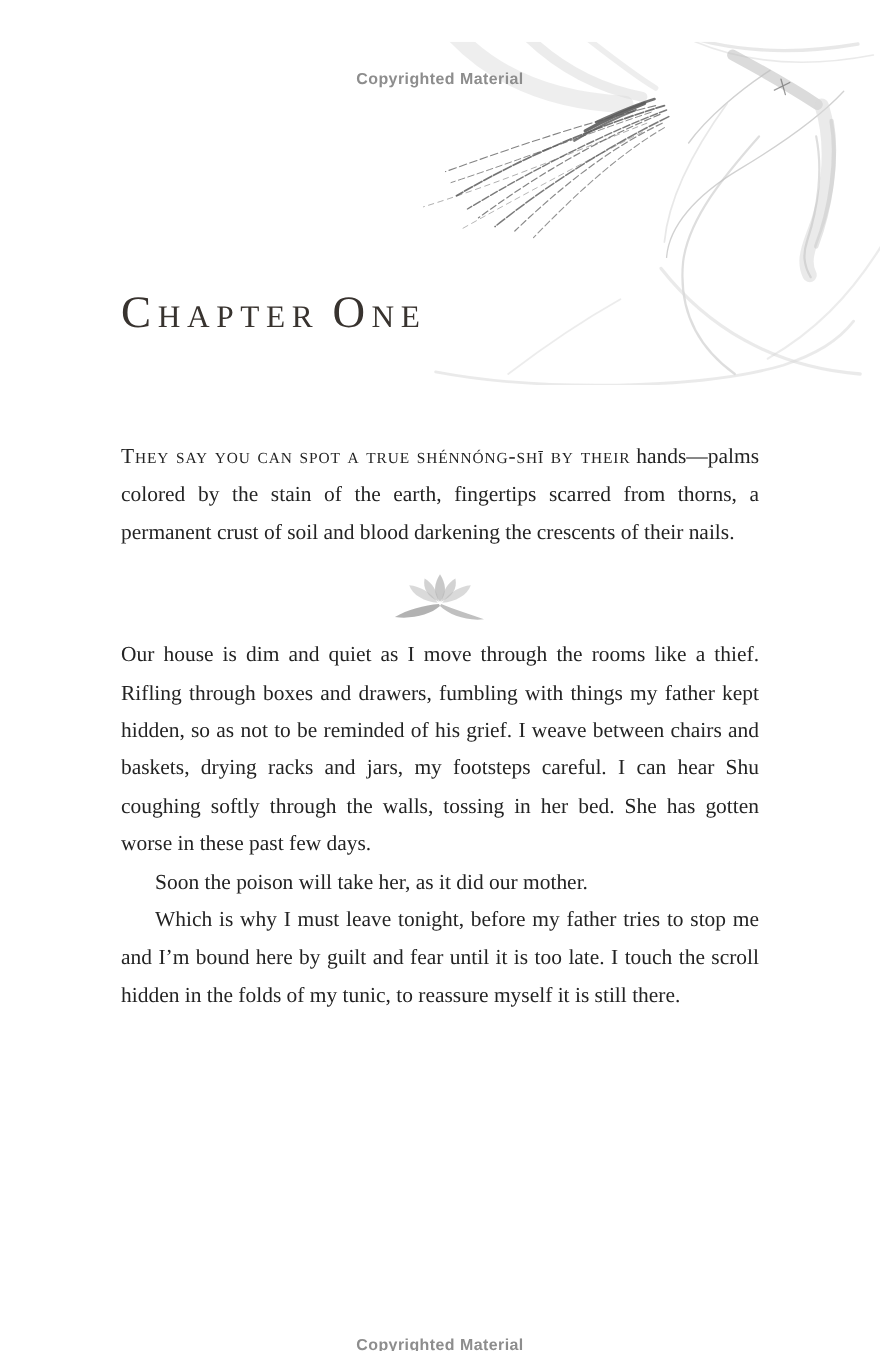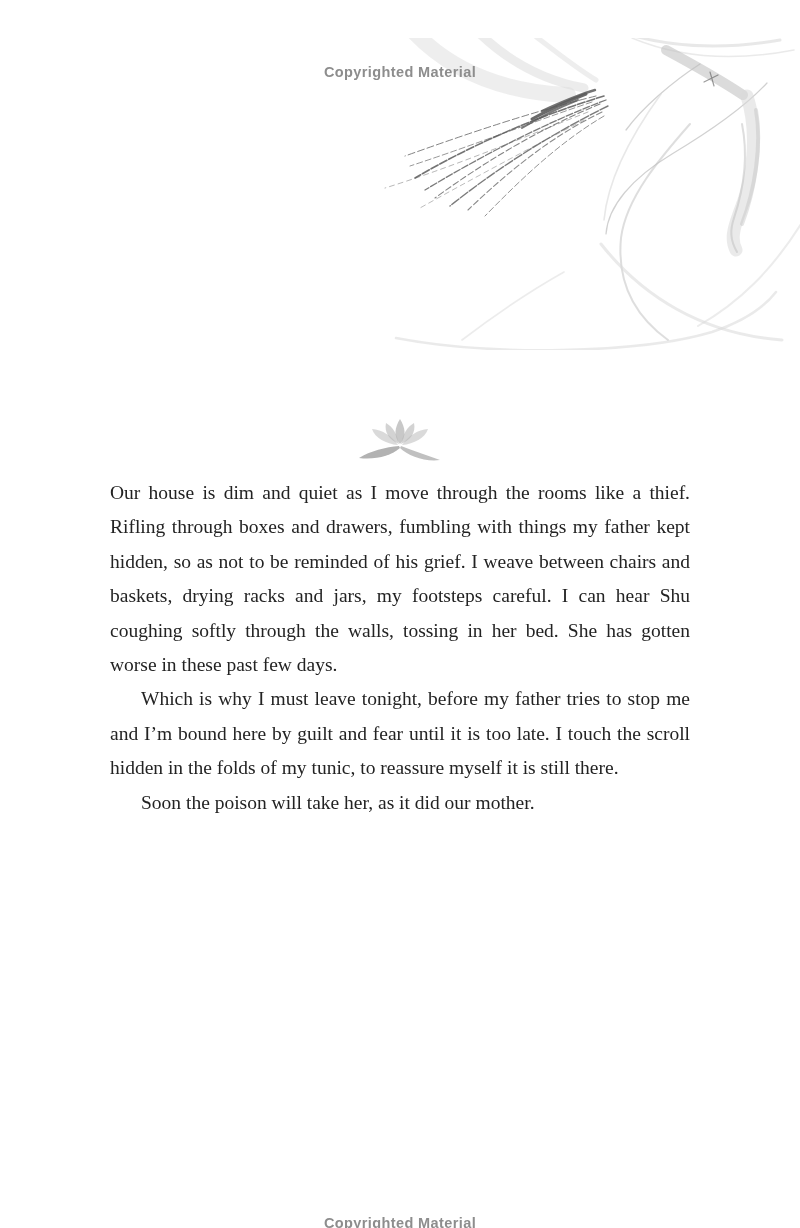--- a/index.html
+++ b/index.html
@@ -88,42 +88,46 @@
       <path class="sw-d" stroke-width="3" stroke-opacity="0.90" d="M206 56 C188 63 172 70 152 81"></path>
       <path class="sw-d" stroke-width="2.4" stroke-opacity="0.85" d="M215 52 C198 57 182 64 162 73"></path>
       <path class="sw-d" stroke-width="2" stroke-opacity="0.80" d="M198 62 C180 69 162 78 142 90"></path>
       <path class="sw-d" stroke-width="0.8" stroke-opacity="0.55" stroke-dasharray="5 4" d="M208 74 C142 100 70 130 5 150"></path>
       <path class="sw-d" stroke-width="0.8" stroke-opacity="0.50" stroke-dasharray="5 4" d="M204 82 C150 110 90 142 40 170"></path>
     </g>
 
     <path class="sw-d" stroke-width="1.2" stroke-opacity="0.6" d="M324 44 L338 37 M330 34 L334 48"></path>
   </svg>
 
+  <h1 class="chapter-heading">
+    <span class="ch-big">C</span><span class="ch-small">HAPTER</span><span class="ch-word2"><span class="ch-big">O</span><span class="ch-small">NE</span></span>
+  </h1>
 
   <div class="body-text">
 
+    <p class="para"><span class="small-caps-lead">They say you can spot a true shénnóng-shī by their</span><span> hands—palms colored by the stain of the earth, fingertips scarred from thorns, a permanent crust of soil and blood darkening the crescents of their nails.</span></p>
 
 
 
     <div class="scene-break">
       <svg width="90" height="50" viewBox="0 0 90 50" aria-hidden="true">
         <path class="lotus-petal" fill-opacity="0.75" d="M45 6 C40 14 38 23 45 31 C52 23 50 14 45 6"></path>
         <path class="lotus-petal" fill-opacity="0.60" d="M31 10 C29 19 34 27 44 31 C42 21 38 14 31 10"></path>
         <path class="lotus-petal" fill-opacity="0.60" d="M59 10 C61 19 56 27 46 31 C48 21 52 14 59 10"></path>
         <path class="lotus-petal" fill-opacity="0.50" d="M17 16 C20 25 31 31 43 32 C36 22 27 17 17 16"></path>
         <path class="lotus-petal" fill-opacity="0.50" d="M73 16 C70 25 59 31 47 32 C54 22 63 17 73 16"></path>
         <path class="lotus-leaf" fill-opacity="0.85" d="M44 33 C31 34 15 38 4 45 C20 47 36 43 45 35"></path>
         <path class="lotus-leaf" fill-opacity="0.70" d="M46 33 C58 38 72 42 85 47 C70 49 53 43 45 35"></path>
       </svg>
     </div>
 
     <p class="para">Our house is dim and quiet as I move through the rooms like a thief. Rifling through boxes and drawers, fumbling with things my father kept hidden, so as not to be reminded of his grief. I weave between chairs and baskets, drying racks and jars, my footsteps careful. I can hear Shu coughing softly through the walls, tossing in her bed. She has gotten worse in these past few days.</p>
 
+    <p class="para indent">Soon the poison will take her, as it did our mother.</p>
+
     <p class="para indent">Which is why I must leave tonight, before my father tries to stop me and I’m bound here by guilt and fear until it is too late. I touch the scroll hidden in the folds of my tunic, to reassure myself it is still there.</p>
-
-    <p class="para indent">Soon the poison will take her, as it did our mother.</p>
 
 
   </div>
 
   <div class="copyright bottom">Copyrighted Material</div>
 
 </div>
 
 </body></html>

